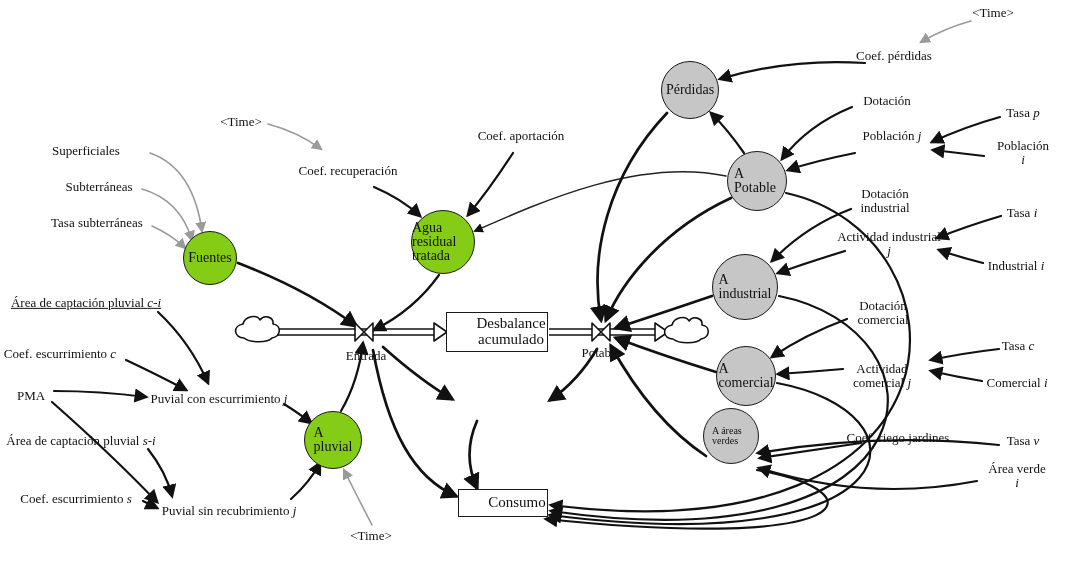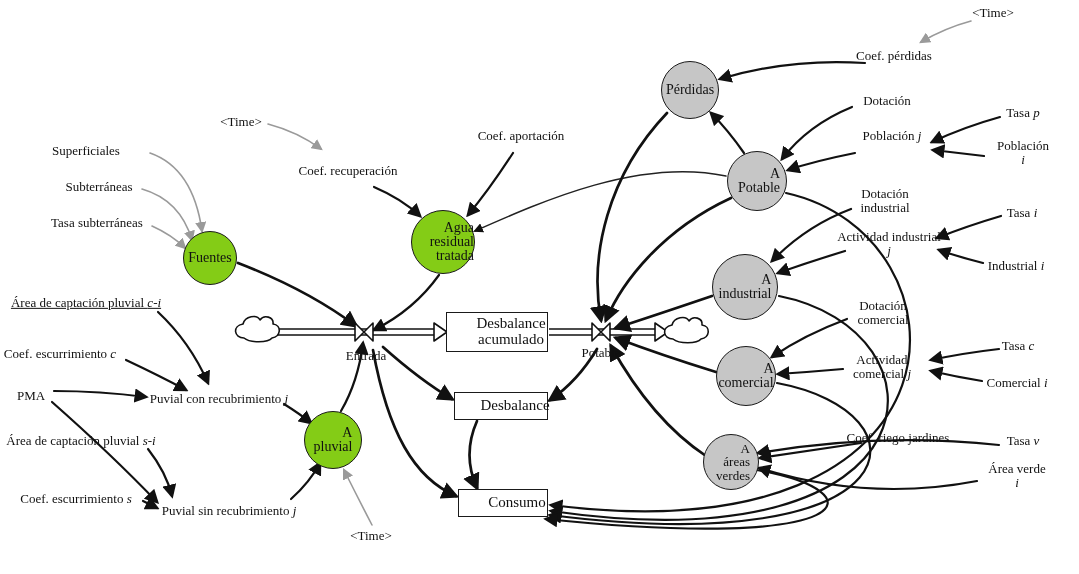--- a/index.html
+++ b/index.html
@@ -1,20 +1,20 @@
 <!DOCTYPE html>
 <html><head>
 <meta charset="utf-8">
 <style>
   html,body{margin:0;padding:0;background:#fff;}
   .canvas{position:relative;width:1079px;height:574px;background:#fff;overflow:hidden;
           font-family:"Liberation Serif","DejaVu Serif",serif;color:#111;}
   .layer{position:absolute;left:0;top:0;z-index:1;}
   .node{position:absolute;z-index:2;box-sizing:border-box;border:1.7px solid #1a1a1a;border-radius:50%;
-        display:flex;align-items:center;justify-content:center;text-align:right;
+        display:flex;align-items:center;justify-content:center;text-align:left;
         transform:translate(-50%,-50%);font-size:14px;line-height:1.02;}
   .dark{background:#84cc16;}
   .light{background:#c6c6c6;}
   .box{position:absolute;z-index:2;box-sizing:border-box;border:1.5px solid #1a1a1a;background:#fff;
        display:flex;align-items:center;justify-content:center;text-align:center;
        transform:translate(-50%,-50%);font-size:15px;line-height:1.06;padding-left:28px;}
   .lbl{position:absolute;z-index:3;transform:translate(-50%,-50%);text-align:center;
        font-size:13px;line-height:1.1;white-space:normal;}
   .lbl i{font-style:italic;}
   svg .ar{fill:none;stroke:#111;stroke-width:2.2;stroke-linecap:round;}
@@ -124,62 +124,59 @@
     </div>
   <div class="node light" style="left:745px;top:287px;width:66px;height:66px;padding:0 6px;">
       <span>A industrial</span>
     </div>
   <div class="node light" style="left:757px;top:181px;width:60px;height:60px;padding:0 6px;">
       <span>A Potable</span>
     </div>
   <div class="node light" style="left:746px;top:376px;width:60px;height:60px;padding:0 4px;">
       <span>A comercial</span>
     </div>
-  <div class="node light" style="left:731px;top:462px;width:56px;height:56px;padding:0 8px;font-size:13px;">
+  <div class="node light" style="left:731px;top:436px;width:56px;height:56px;padding:0 8px;font-size:10px;">
       <span>A áreas verdes</span>
     </div>
 
   <div class="box" style="left:497px;top:332px;width:102px;height:40px;">
       <span>Desbalance acumulado</span>
-    </div>
-  <div class="box" style="left:501px;top:406px;width:94px;height:28px;">
-      <span>Desbalance</span>
     </div>
   <div class="box" style="left:503px;top:503px;width:90px;height:28px;">
       <span>Consumo</span>
     </div>
 
   <div class="lbl" style="left:366px;top:356px;"><span>Entrada</span></div>
   <div class="lbl" style="left:601px;top:353px;"><span>Potable</span></div>
 
   <div class="lbl" style="left:86px;top:151px;"><span>Superficiales</span></div>
   <div class="lbl" style="left:79px;top:187px;margin-left:20px;"><span>Subterráneas</span></div>
   <div class="lbl" style="left:97px;top:223px;width:110px;"><span>Tasa subterráneas</span></div>
   <div class="lbl" style="left:86px;top:303px;width:165px;text-decoration:underline;"><span>Área de captación pluvial </span><i>c-i</i></div>
   <div class="lbl" style="left:60px;top:354px;width:135px;"><span>Coef. escurrimiento </span><i>c</i></div>
   <div class="lbl" style="left:31px;top:396px;"><span>PMA</span></div>
   <div class="lbl" style="left:81px;top:441px;width:165px;"><span>Área de captación pluvial </span><i>s-i</i></div>
   <div class="lbl" style="left:76px;top:499px;width:135px;"><span>Coef. escurrimiento </span><i>s</i></div>
-  <div class="lbl" style="left:219px;top:399px;width:155px;"><span>Puvial con recubrimiento </span><i>j</i></div>
+  <div class="lbl" style="left:219px;top:399px;width:155px;"><span>Puvial con escurrimiento </span><i>j</i></div>
   <div class="lbl" style="left:229px;top:511px;width:155px;"><span>Puvial sin recubrimiento </span><i>j</i></div>
   <div class="lbl" style="left:241px;top:122px;"><span>&lt;Time&gt;</span></div>
   <div class="lbl" style="left:993px;top:13px;"><span>&lt;Time&gt;</span></div>
   <div class="lbl" style="left:371px;top:536px;"><span>&lt;Time&gt;</span></div>
   <div class="lbl" style="left:348px;top:171px;width:120px;"><span>Coef. recuperación</span></div>
   <div class="lbl" style="left:521px;top:136px;width:100px;"><span>Coef. aportación</span></div>
   <div class="lbl" style="left:894px;top:56px;width:80px;"><span>Coef. pérdidas</span></div>
   <div class="lbl" style="left:887px;top:101px;"><span>Dotación</span></div>
   <div class="lbl" style="left:1023px;top:113px;"><span>Tasa </span><i>p</i></div>
   <div class="lbl" style="left:892px;top:136px;"><span>Población </span><i>j</i></div>
   <div class="lbl" style="left:1023px;top:153px;"><span>Población </span><i>i</i></div>
   <div class="lbl" style="left:885px;top:201px;width:95px;"><span>Dotación industrial</span></div>
   <div class="lbl" style="left:1022px;top:213px;"><span>Tasa </span><i>i</i></div>
   <div class="lbl" style="left:889px;top:244px;width:105px;"><span>Actividad industrial </span><i>j</i></div>
   <div class="lbl" style="left:1016px;top:266px;"><span>Industrial </span><i>i</i></div>
   <div class="lbl" style="left:883px;top:313px;width:95px;"><span>Dotación comercial</span></div>
-  <div class="lbl" style="left:882px;top:367px;width:105px;"><span>Actividad comercial </span><i>j</i></div>
+  <div class="lbl" style="left:882px;top:376px;width:105px;"><span>Actividad comercial </span><i>j</i></div>
   <div class="lbl" style="left:1018px;top:346px;"><span>Tasa </span><i>c</i></div>
   <div class="lbl" style="left:1017px;top:383px;"><span>Comercial </span><i>i</i></div>
   <div class="lbl" style="left:898px;top:438px;width:115px;"><span>Coef. riego jardines</span></div>
   <div class="lbl" style="left:1023px;top:441px;"><span>Tasa </span><i>v</i></div>
   <div class="lbl" style="left:1017px;top:476px;"><span>Área verde </span><i>i</i></div>
 
 </div>
 
 </body></html>

